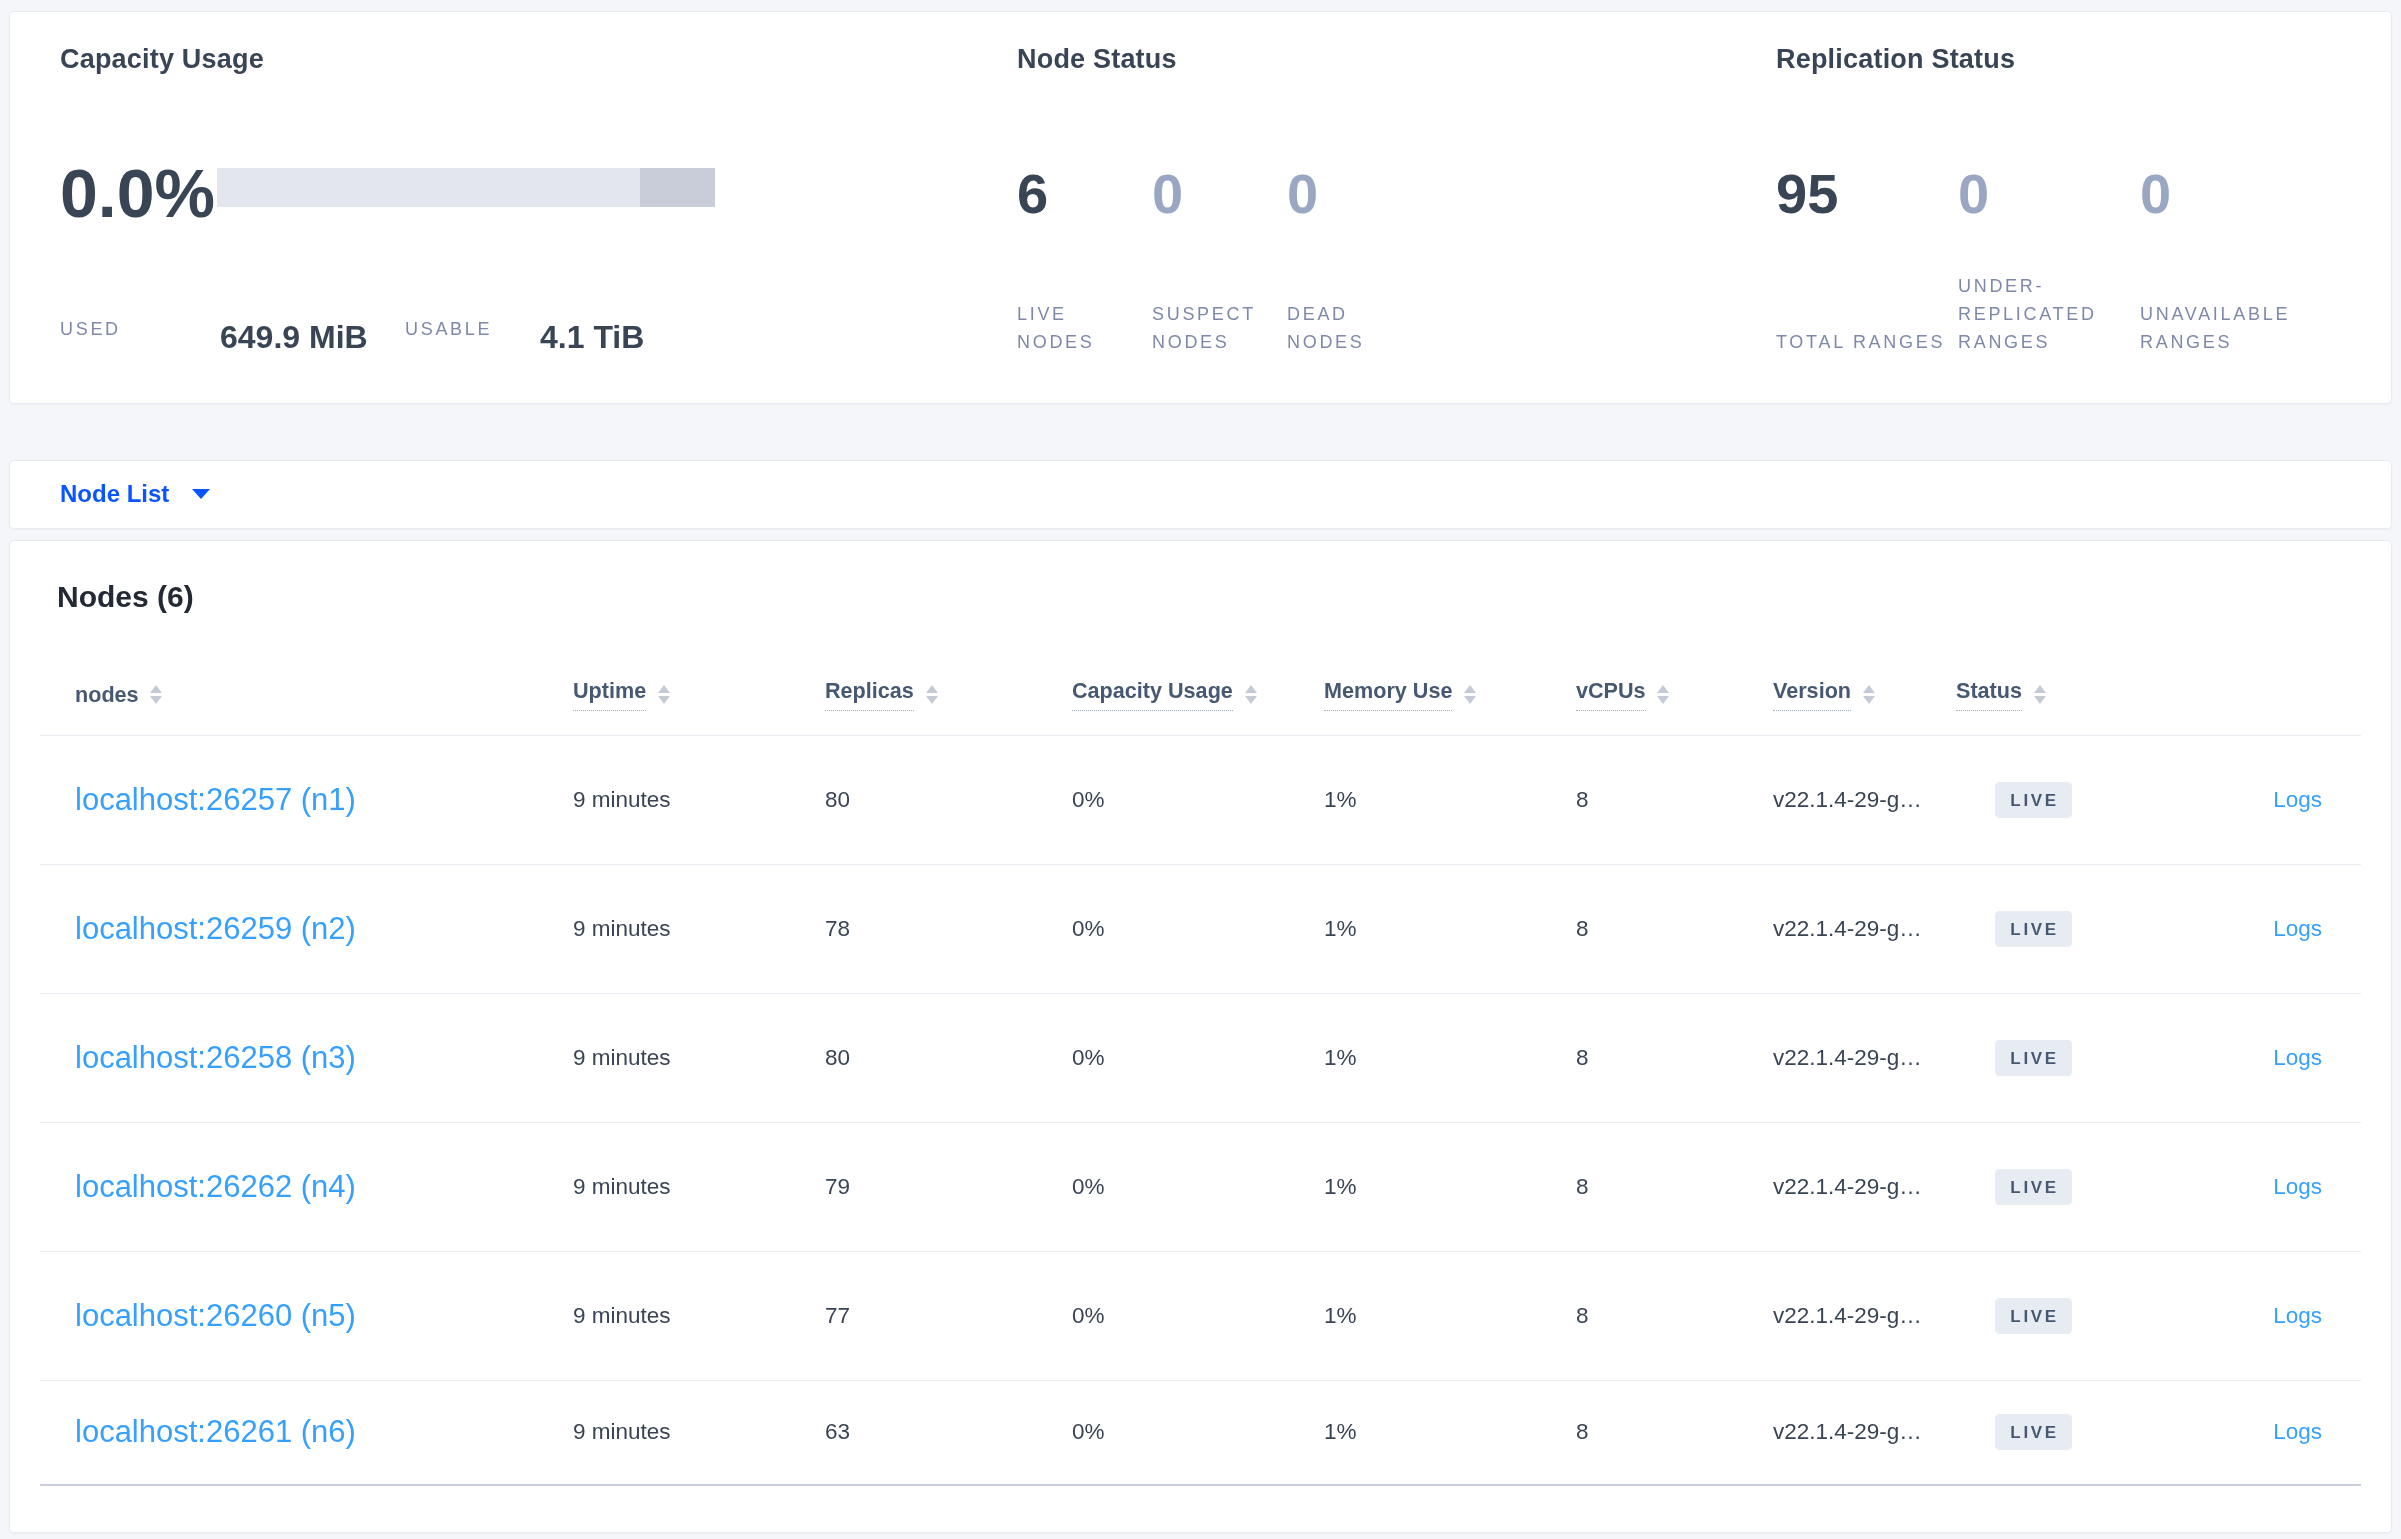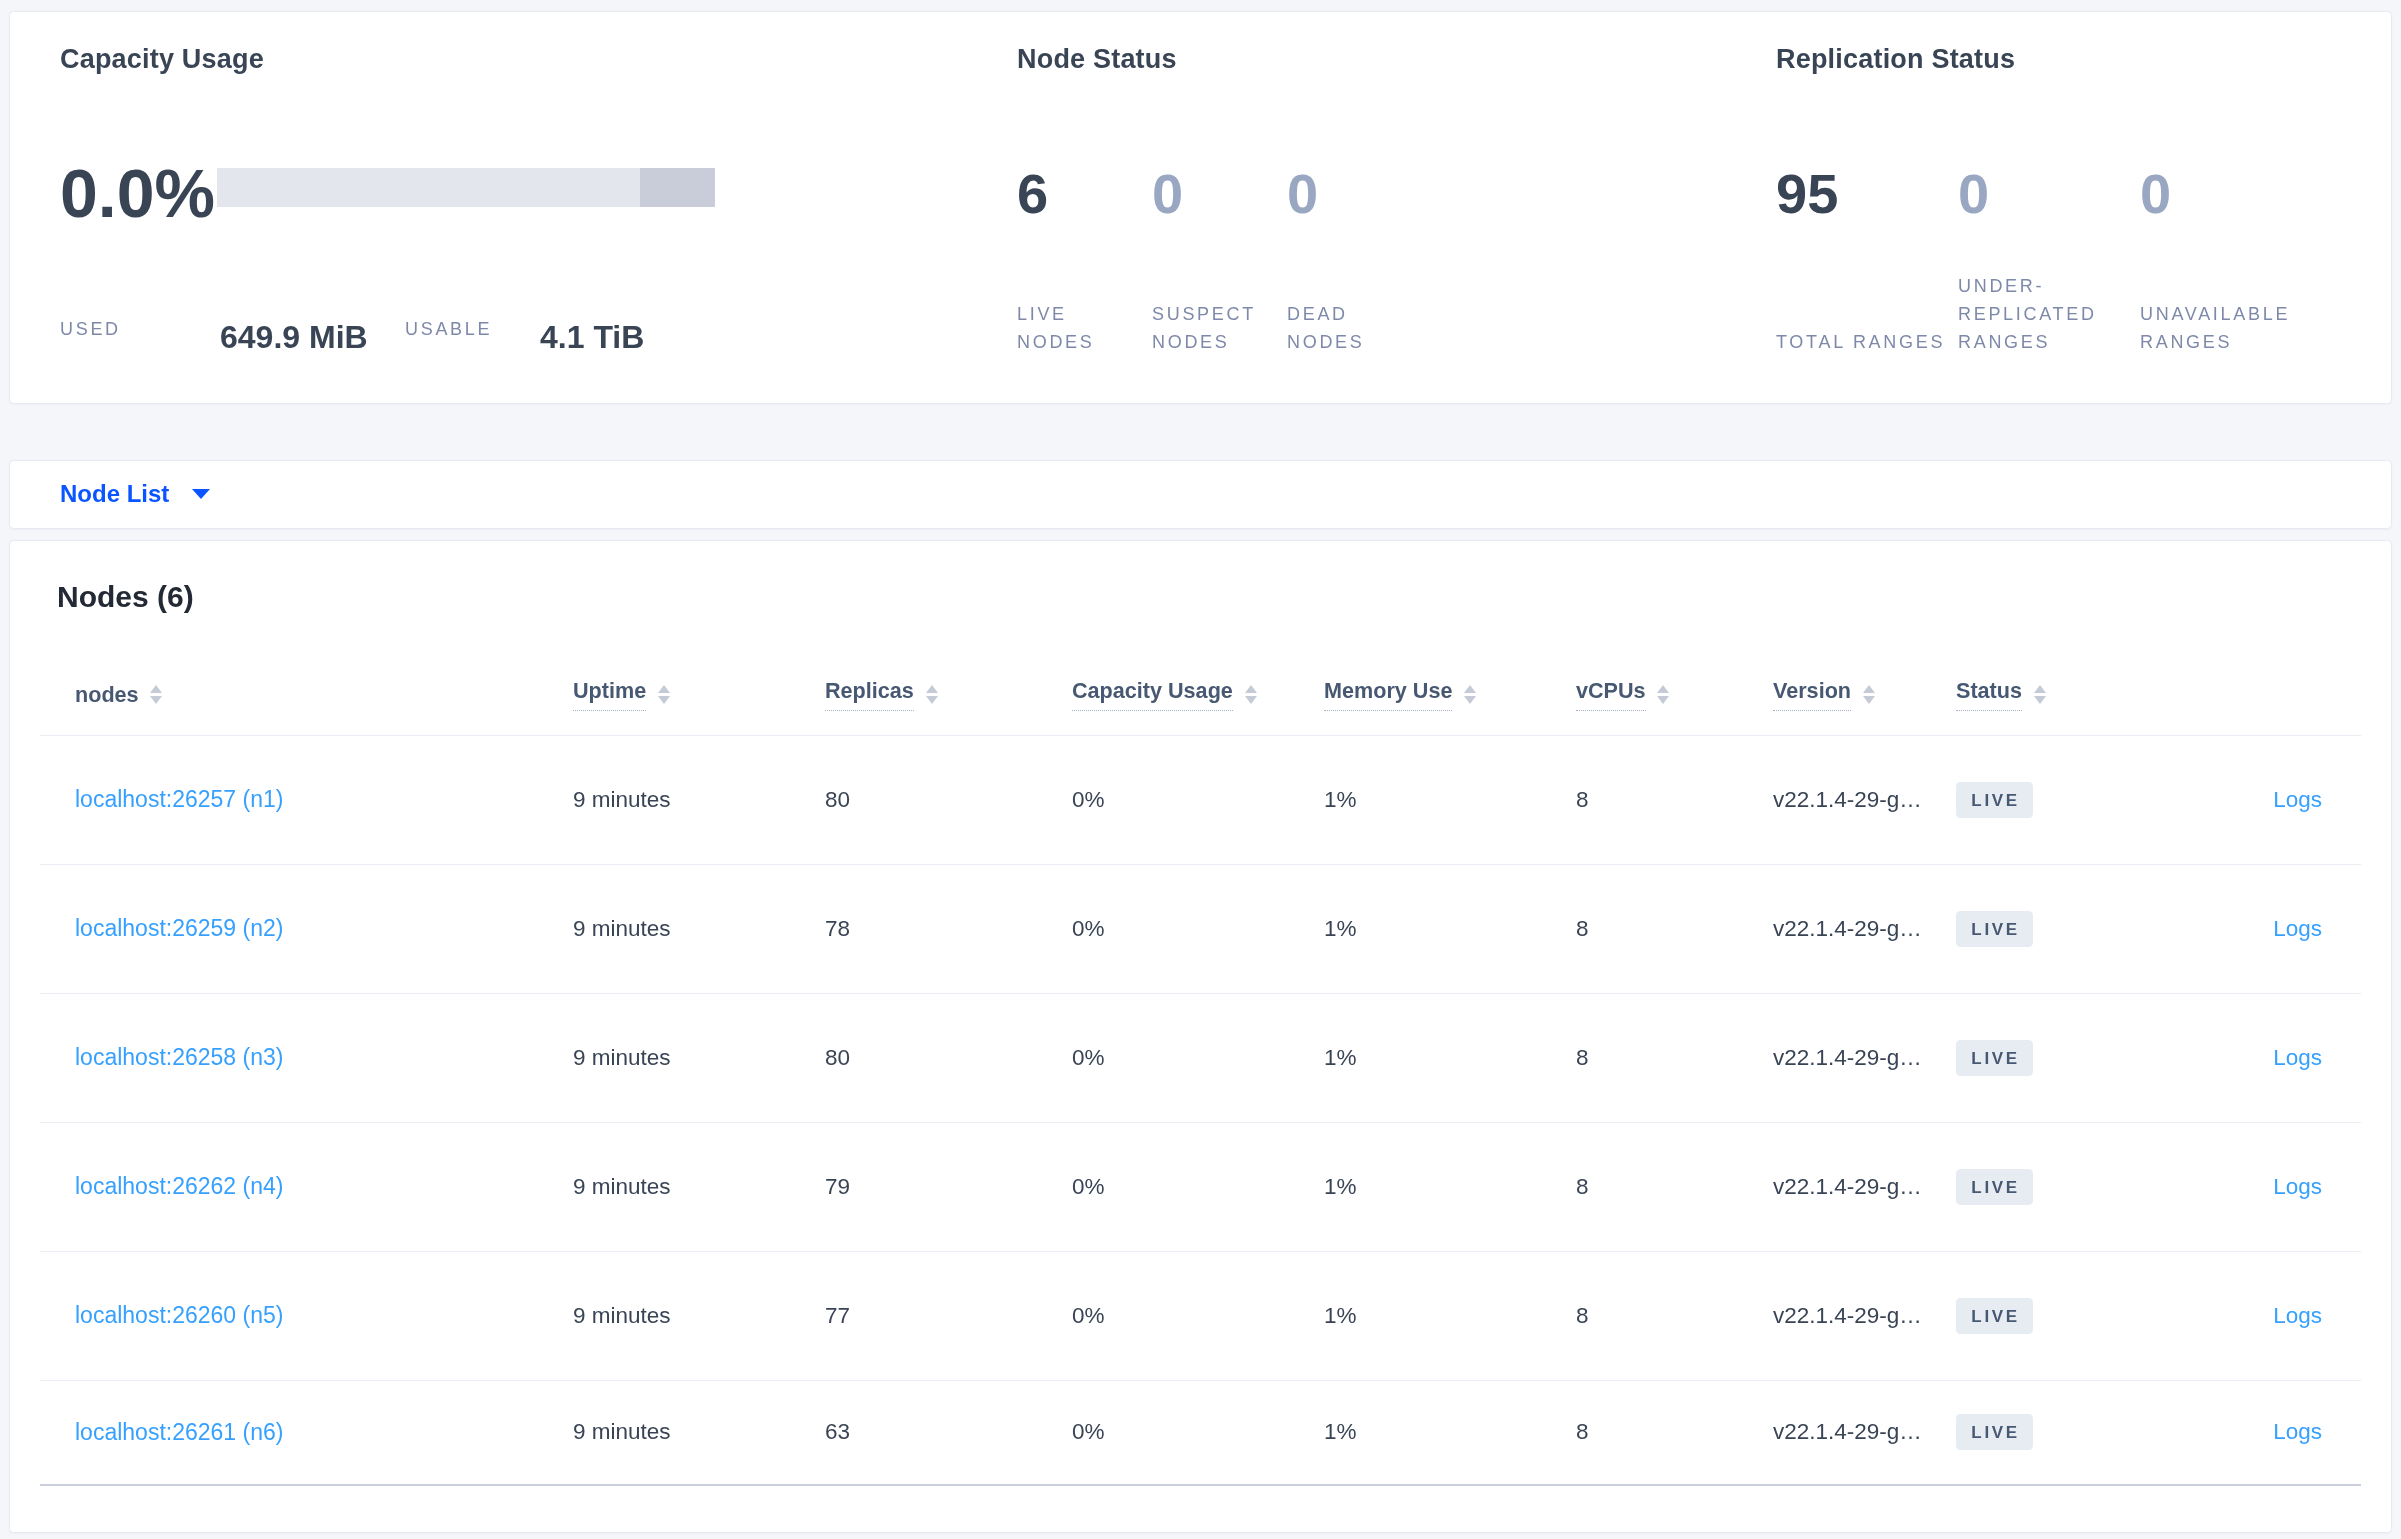--- a/index.html
+++ b/index.html
@@ -77,26 +77,26 @@
   .th.hidden { visibility:hidden; }
   .th-label.dotted { border-bottom:1.8px dotted var(--dotted); padding-bottom:6.3px; }
   .sort { display:flex; flex-direction:column; gap:3.6px; margin-left:11.7px; }
   .sort i { display:block; width:0; height:0; border-left:6.3px solid transparent; border-right:6.3px solid transparent; }
   .sort .up { border-bottom:8px solid var(--sort_arrow); }
   .sort .down { border-top:8px solid var(--sort_arrow); }
 
   .trow { height:129px; border-bottom:0.9px solid var(--divider); font-size:22.5px; color:var(--text_dark); }
   .trow:last-child { border-bottom:none; height:103px; }
   .link { color:var(--link_blue); text-decoration:none; cursor:pointer; }
-  .cell-node .link { font-size:23px; }
+  .cell-node .link { font-size:31px; }
   .cell-logs { text-align:right; }
   .badge {
     display:inline-block; background:var(--badge_bg); color:var(--text_slate);
     font-size:17px; font-weight:700; letter-spacing:2.7px;
-    padding:10px 13.5px 9px 15.3px; border-radius:4.5px; line-height:1;
+    padding:10px 13.5px 9px 15.3px; border-radius:4.5px; line-height:1;margin-left:39px;
   }
   .scroll-track { height:2.7px; background:var(--divider_strong); margin:0 30px; }
 </style>
 </head>
 <body>
 
 <div>
 
   <section class="card summary-card">
 

